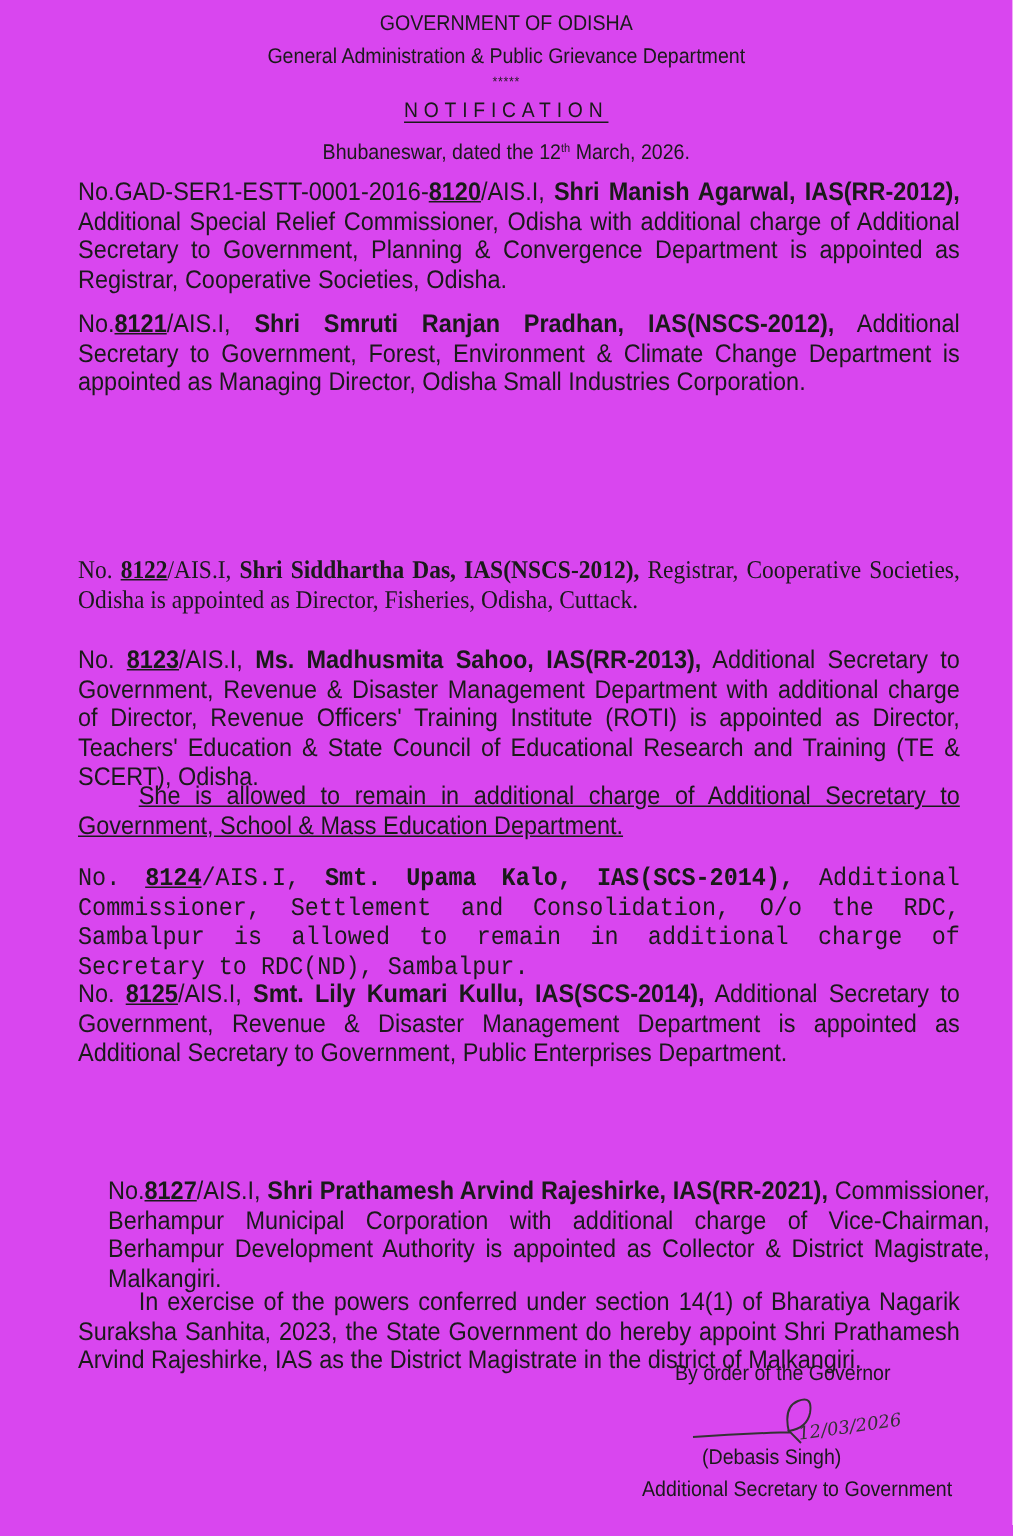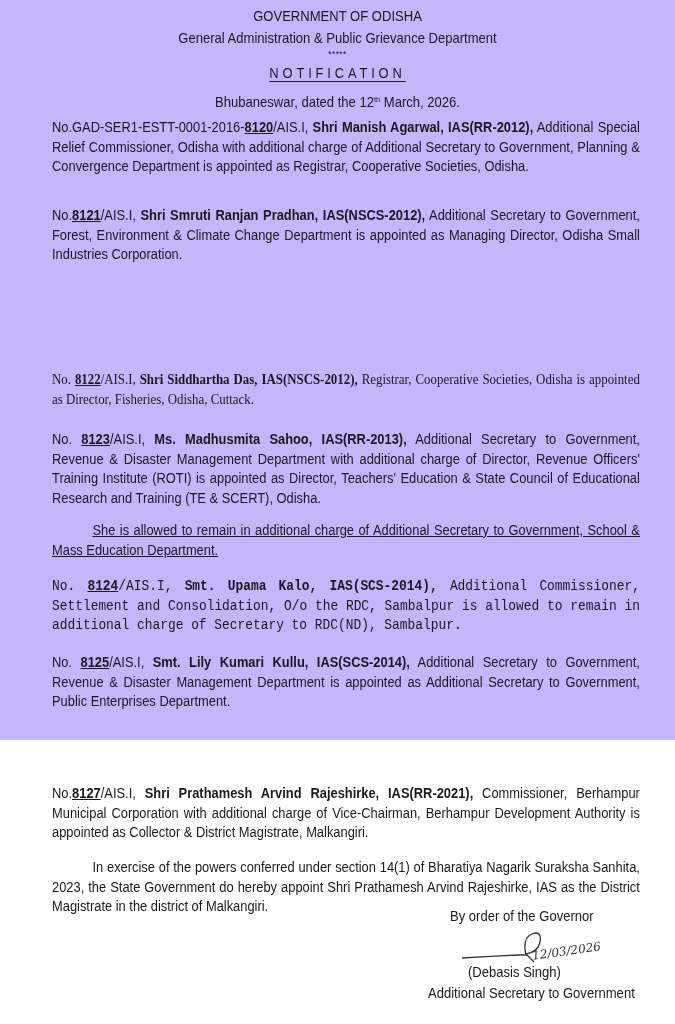--- a/index.html
+++ b/index.html
@@ -1,29 +1,29 @@
 <!DOCTYPE html>
 <html><head>
 <meta charset="utf-8">
 <style>
   html, body { margin: 0; padding: 0; background: #ffffff; }
   body { width: 675px; height: 1024px; overflow: hidden; position: relative;
          font-family: "Liberation Sans", sans-serif; color: #1a1a1a; }
-  .page { position: absolute; left: 0; top: 0; width: 675px; height: 740px; background: #c4b5fd; }
+  .page { position: absolute; left: 0; top: 0; width: 675px; height: 1024px; background: #d946ef; }
   .hdr { position: absolute; left: 0; width: 675px; text-align: center; font-size: 14.2px;
          transform: scaleX(0.92); transform-origin: center; }
   .hdr-gov { top: 8px; }
   .hdr-dept { top: 30px; }
   .hdr-stars { top: 49px; font-size: 9px; letter-spacing: 0.5px; }
   .hdr-notif { top: 65px; font-size: 14px; letter-spacing: 4.2px; text-decoration: underline;
                text-underline-offset: 3px; }
   .hdr-date { top: 94px; }
   sup { font-size: 8px; vertical-align: 5px; line-height: 0; }
 
-  .para { position: absolute; left: 52px; width: 588px; font-size: 14px; line-height: 19.5px;
+  .para { position: absolute; left: 52px; width: 588px; font-size: 17px; line-height: 19.5px;
           text-align: justify; text-align-last: left; }
   .cond { display: block; width: 640px; transform: scaleX(0.92); transform-origin: left top; }
   .indent { text-indent: 44px; }
   .num { font-weight: bold; text-decoration: underline; }
   .name { font-weight: bold; }
 
   .sig { position: absolute; font-size: 14.2px; white-space: nowrap; }
   .sig-order { left: 450px; top: 908px; }
   .sig-name { left: 468px; top: 964px; }
   .sig-desig { left: 428px; top: 985px; }
@@ -76,21 +76,21 @@
   </div>
     </div>
 
   <div class="para" style="top:653px;">
       <div class="cond" style="width:639px;">
     <span>No. </span><span class="num">8125</span><span>/AIS.I, </span><span class="name">Smt. Lily Kumari Kullu, IAS(SCS-2014),</span><span> Additional Secretary to Government, Revenue &amp; Disaster Management Department is appointed as Additional Secretary to Government, Public Enterprises Department.</span>
   </div>
     </div>
 
 
-  <div class="para" style="top:784px;">
+  <div class="para" style="top:784px;margin-left:20px;">
       <div class="cond" style="width:639px;">
     <span>No.</span><span class="num">8127</span><span>/AIS.I, </span><span class="name">Shri Prathamesh Arvind Rajeshirke, IAS(RR-2021),</span><span> Commissioner, Berhampur Municipal Corporation with additional charge of Vice-Chairman, Berhampur Development Authority is appointed as Collector &amp; District Magistrate, Malkangiri.</span>
   </div>
     </div>
 
   <div class="para" style="top:858px;">
       <div class="cond indent" style="width:639px;">In exercise of the powers conferred under section 14(1) of Bharatiya Nagarik Suraksha Sanhita, 2023, the State Government do hereby appoint Shri Prathamesh Arvind Rajeshirke, IAS as the District Magistrate in the district of Malkangiri.</div>
     </div>
 
   <div class="sig sig-order" style="transform:scaleX(0.92);transform-origin:left top;">By order of the Governor</div>

